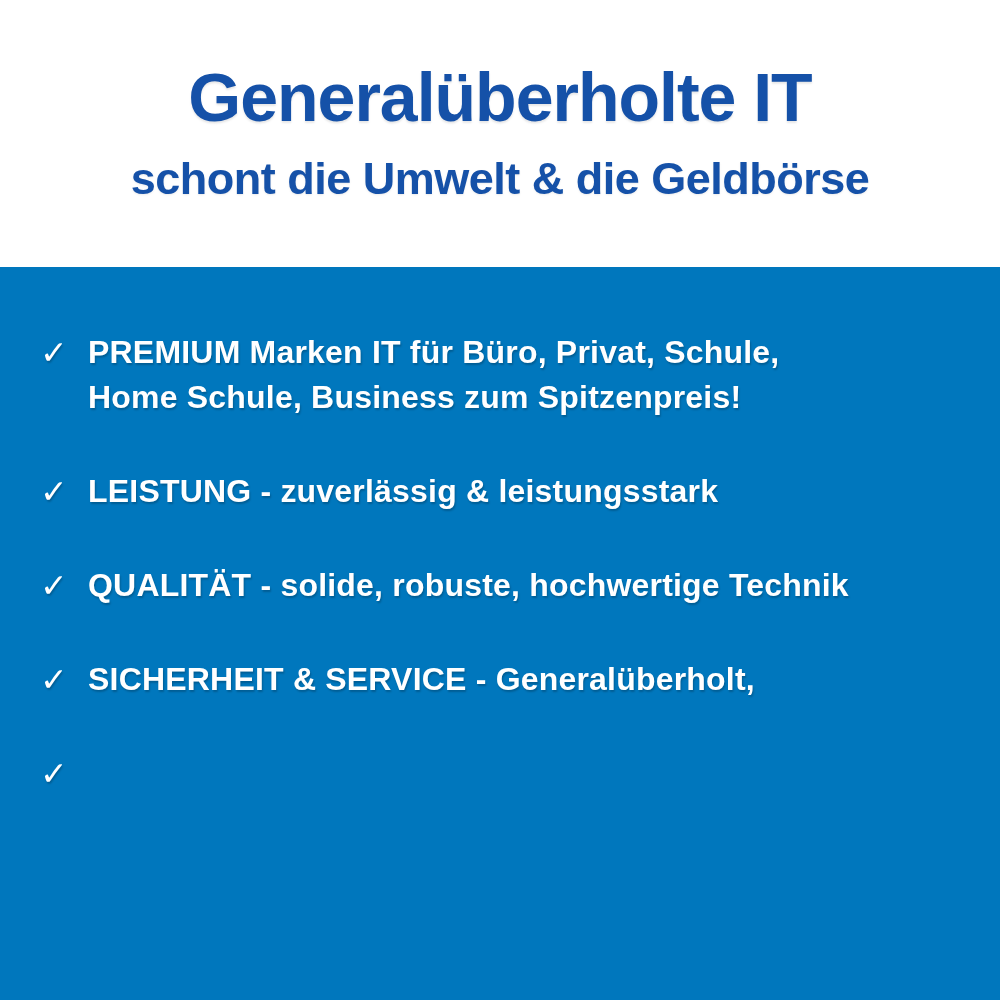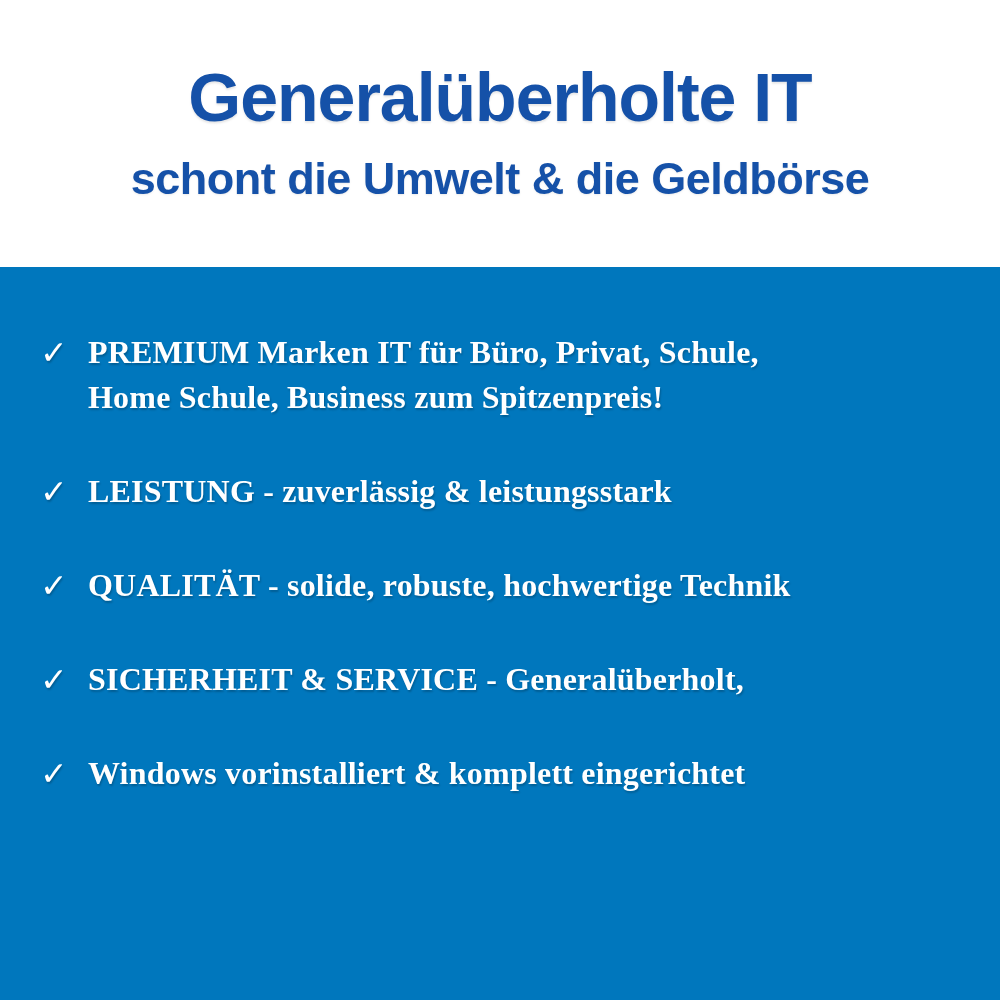--- a/index.html
+++ b/index.html
@@ -73,21 +73,20 @@
     min-width: 0;
   }
   .benefit-line {
     font-size: 32px;
     line-height: 45px;
     font-weight: 700;
     letter-spacing: 0.2px;
     color: #ffffff;
     white-space: nowrap;
     text-shadow: 1px 2px 2px rgba(0,0,0,0.22);
-    font-family: Liberation Serif, serif;
   }
 </style>
 </head>
 <body>
 
 <div class="canvas">
 
   <header class="header">
     <h1 class="title">Generalüberholte IT</h1>
     <h2 class="subtitle">schont die Umwelt &amp; die Geldbörse</h2>
@@ -120,18 +119,17 @@
     <div class="benefit-item">
       <span class="check">✓</span>
       <div class="benefit-lines">
         <div class="benefit-line">SICHERHEIT &amp; SERVICE - Generalüberholt,</div>
       </div>
     </div>
 
     <div class="benefit-item">
       <span class="check">✓</span>
       <div class="benefit-lines">
-        <div class="benefit-line">Windows vorinstalliert &amp; komplett eingerichtet</div>
       </div>
     </div>
 
   </main>
 </div>
 
 </body></html>

